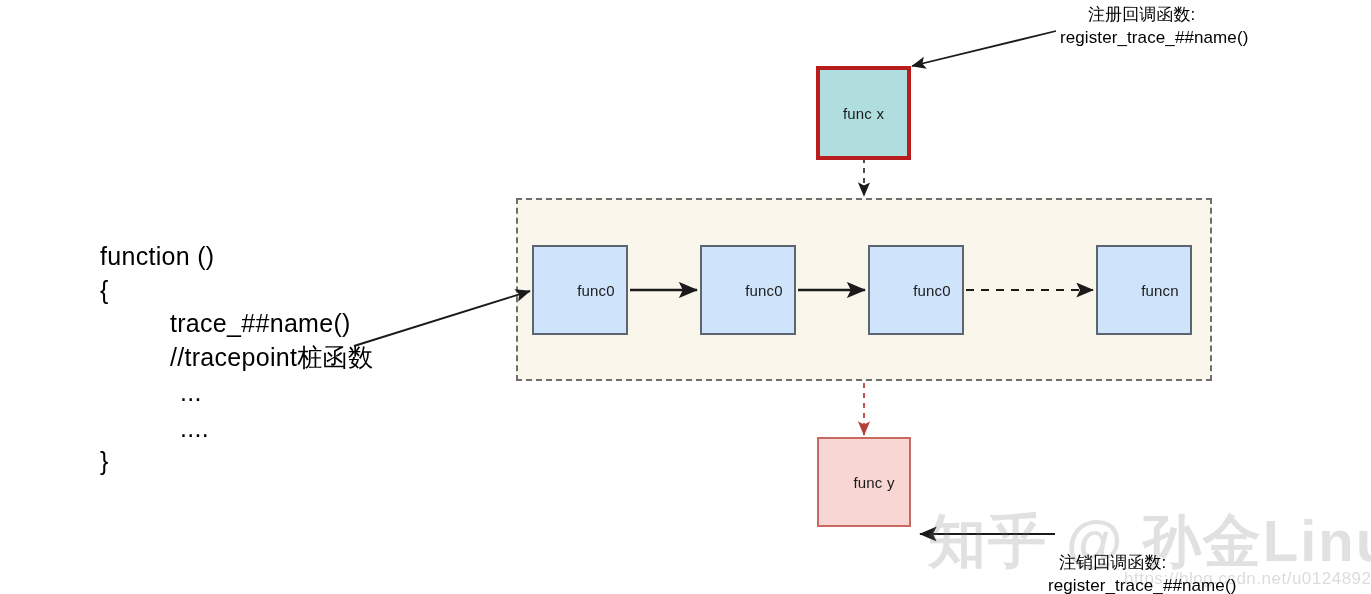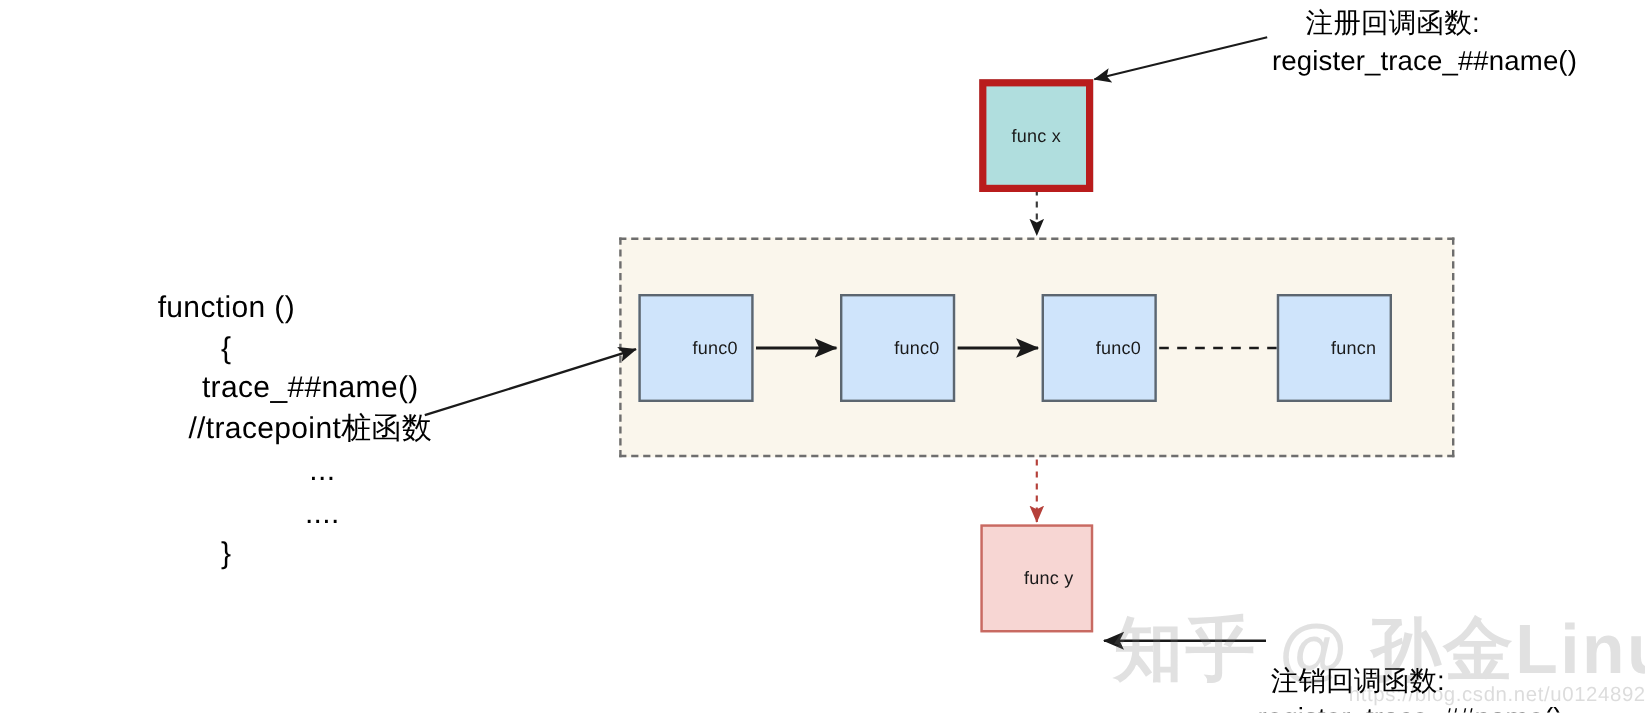--- a/index.html
+++ b/index.html
@@ -30,21 +30,21 @@
     display: flex;
     align-items: center;
     justify-content: center;
     box-sizing: border-box;
     font-size: 15px;
     color: #1a1a1a;
     letter-spacing: .2px;
   }
   .node-teal {
     background: #b0dede;
-    border: 6px solid #b91c1c;
+    border: 4px solid #b91c1c;
   }
   .node-blue {
     background: #cfe4fb;
     border: 2px solid #5c6670;
     padding-left: 32px;
   }
   .node-pink {
     background: #f7d6d3;
     border: 2px solid #c86a62;
     padding-left: 20px;
@@ -59,21 +59,21 @@
     position: absolute;
     color: #000000;
     white-space: pre;
     line-height: 1.34;
   }
   .code-block {
     font-size: 25px;
     letter-spacing: .3px;
   }
   .note {
-    font-size: 23px;
+    font-size: 17px;
     letter-spacing: .1px;
   }
   .wm {
     position: absolute;
     color: rgba(120,120,120,0.22);
     white-space: pre;
     font-weight: 700;
     pointer-events: none;
   }
   .wm-main {
@@ -129,29 +129,29 @@
   </div>
 
   <div class="node node-blue" style="left:700px; top:245px; width:96px; height:90px;">
     <span>func0</span>
   </div>
 
   <div class="node node-blue" style="left:868px; top:245px; width:96px; height:90px;">
     <span>func0</span>
   </div>
 
-  <div class="node node-blue" style="left:1064px; top:245px; width:96px; height:90px;">
+  <div class="node node-blue" style="left:1096px; top:245px; width:96px; height:90px;">
     <span>funcn</span>
   </div>
 
   <div class="node node-pink" style="left:817px; top:437px; width:94px; height:90px;">
     <span>func y</span>
   </div>
 
-  <div style="position:absolute; left:87px; top:240px;text-align:center;">
+  <div style="position:absolute; left:100px; top:240px;">
     <div class="txt code-block" style="position:relative; left:0px; top:0px;">function ()</div>
     <div class="txt code-block" style="position:relative; left:0px; top:0px;">{</div>
     <div class="txt code-block" style="position:relative; left:70px; top:0px;">trace_##name()</div>
     <div class="txt code-block" style="position:relative; left:70px; top:0px;">//tracepoint桩函数</div>
     <div class="txt code-block" style="position:relative; left:80px; top:2px;">...</div>
     <div class="txt code-block" style="position:relative; left:80px; top:4px;">....</div>
     <div class="txt code-block" style="position:relative; left:0px; top:4px;">}</div>
   </div>
 
   <div style="position:absolute; left:1060px; top:4px;">

